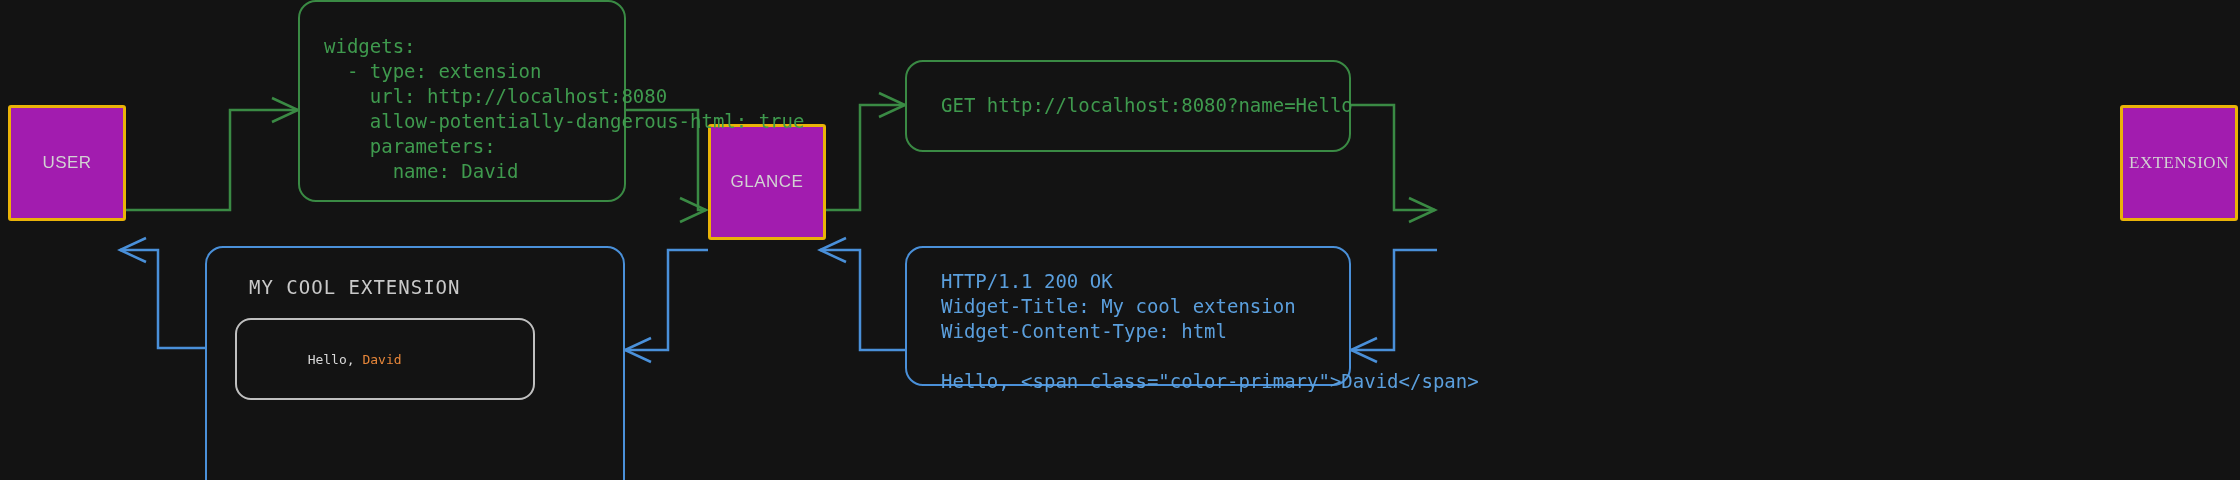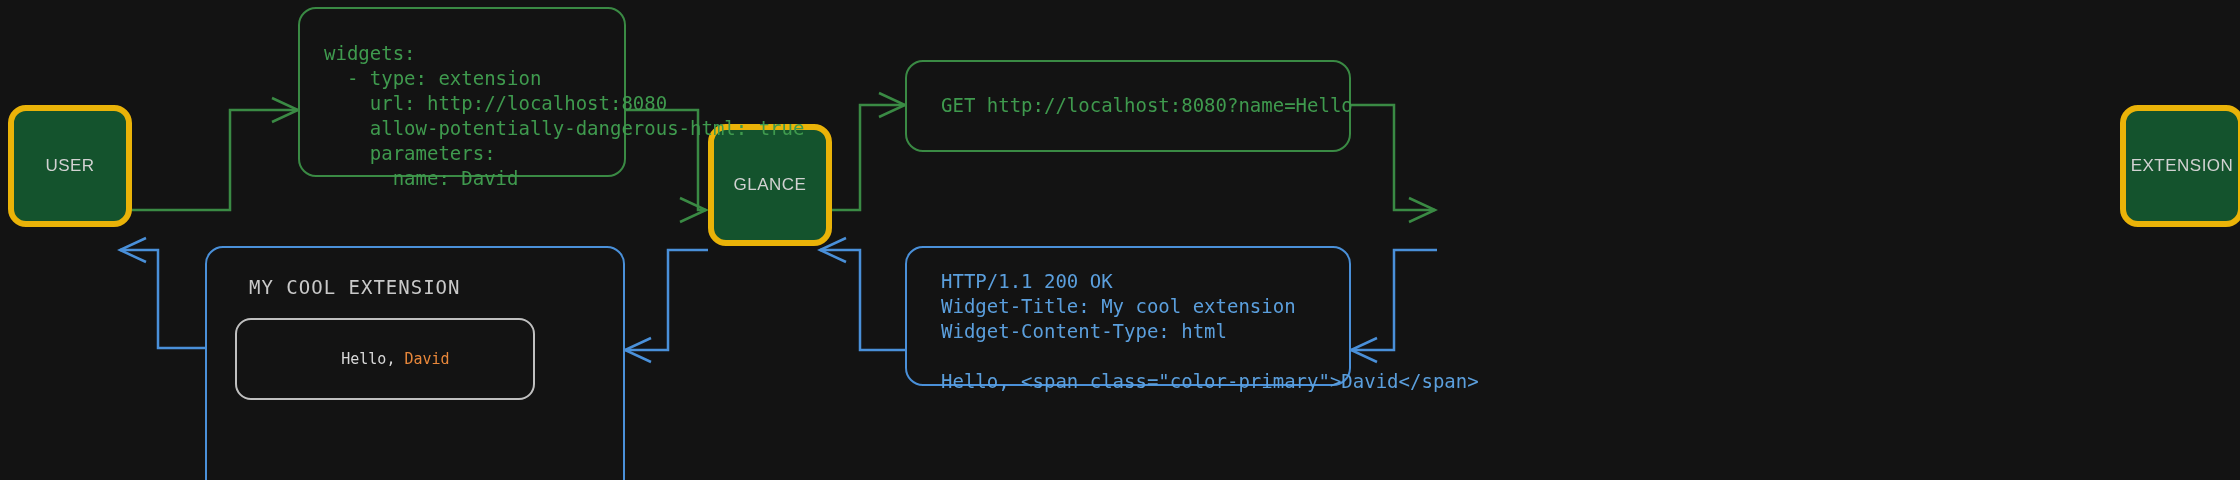--- a/index.html
+++ b/index.html
@@ -2,39 +2,39 @@
 <html><head>
 <meta charset="utf-8">
 <style>
   html,body{margin:0;padding:0;background:#131313;}
   body{width:2240px;height:480px;overflow:hidden;
        font-family:"DejaVu Sans Mono","Liberation Mono",monospace;}
   #stage{position:relative;width:2240px;height:480px;background:#131313;}
 
   svg.wires{position:absolute;left:0;top:0;width:2240px;height:480px;pointer-events:none;}
 
-  .node{position:absolute;border:6px solid #eab308;border-radius:18px;
-        background:#14532d;display:flex;align-items:center;justify-content:center;}
+  .node{position:absolute;border:3px solid #eab308;border-radius:3px;
+        background:#a21caf;display:flex;align-items:center;justify-content:center;}
   .node-label{color:#d2d2d2;font-size:17px;letter-spacing:.5px;white-space:nowrap;}
   .node-label.sans{font-family:"Liberation Sans","DejaVu Sans",sans-serif;}
-  .node-label.mono{font-family:Liberation Sans, sans-serif;}
+  .node-label.mono{font-family:Liberation Serif, serif;}
 
   .panel{position:absolute;border:2px solid #3a8a44;border-radius:18px;background:#131313;
          box-sizing:border-box;}
   .panel.blue{border-color:#4a90d9;}
 
   .code{white-space:pre;font-size:19px;line-height:25px;color:#3f9a4e;
         font-family:"DejaVu Sans Mono","Liberation Mono",monospace;}
   .code.blue{color:#5b9fdd;}
 
   .prev-title{color:#c9c9c9;font-size:19px;letter-spacing:1px;white-space:nowrap;
               font-family:"DejaVu Sans Mono","Liberation Mono",monospace;}
   .prev-card{position:absolute;border:2px solid #c0c0c0;border-radius:16px;background:#131313;
              box-sizing:border-box;display:flex;align-items:center;}
-  .prev-text{font-size:15px;color:#d8d8d8;white-space:pre;padding-left:32px;
+  .prev-text{font-size:13px;color:#d8d8d8;white-space:pre;padding-left:8px;
              font-family:"DejaVu Sans Mono","Liberation Mono",monospace;}
   .accent{color:#e8873a;}
 </style>
 </head>
 <body>
 
 <div id="stage">
 
   <svg class="wires" viewBox="0 0 2240 480">
     <g fill="none" stroke-width="2.5" stroke-linecap="butt" stroke-linejoin="miter">
@@ -86,21 +86,21 @@
   </div>
 
   <div class="node" style="left:708px;top:114px;width:112px;height:110px;margin-top:10px;">
     <span class="node-label sans">GLANCE</span>
   </div>
 
   <div class="node" style="left:2120px;top:105px;width:112px;height:110px;">
     <span class="node-label mono">EXTENSION</span>
   </div>
 
-  <div class="panel" style="left:298px;top:7px;width:328px;height:170px;">
+  <div class="panel" style="left:298px;top:0;width:328px;height:202px;">
     <div class="code" style="position:absolute;left:24px;top:32px;">widgets:
   - type: extension
     url: http://localhost:8080
     allow-potentially-dangerous-html: true
     parameters:
       name: David</div>
   </div>
 
   <div class="panel blue" style="left:205px;top:246px;width:420px;height:284px;">
     <div class="prev-title" style="position:absolute;left:42px;top:28px;">MY COOL EXTENSION</div>

